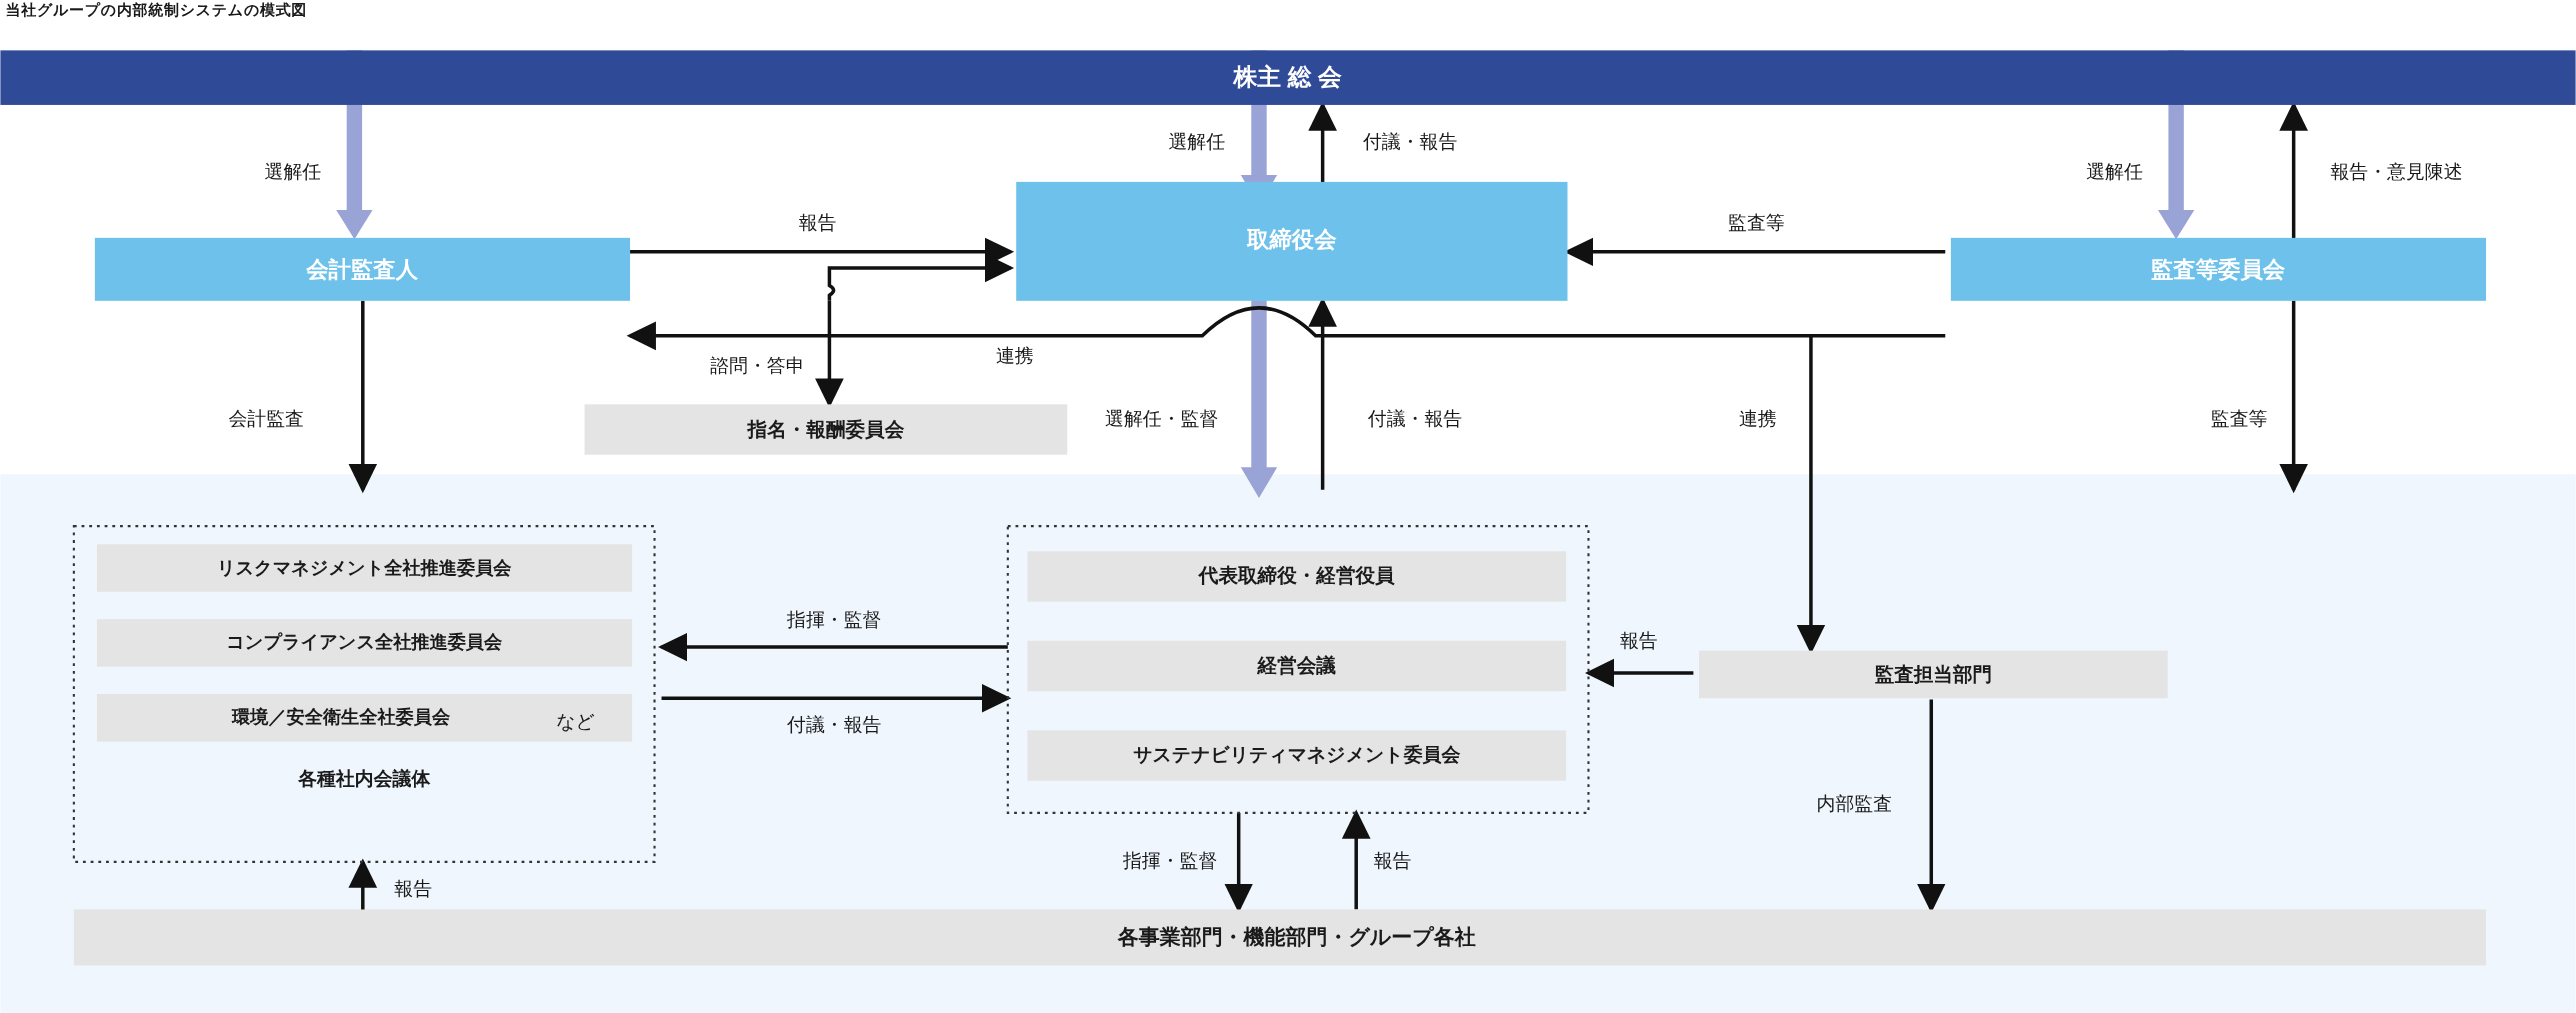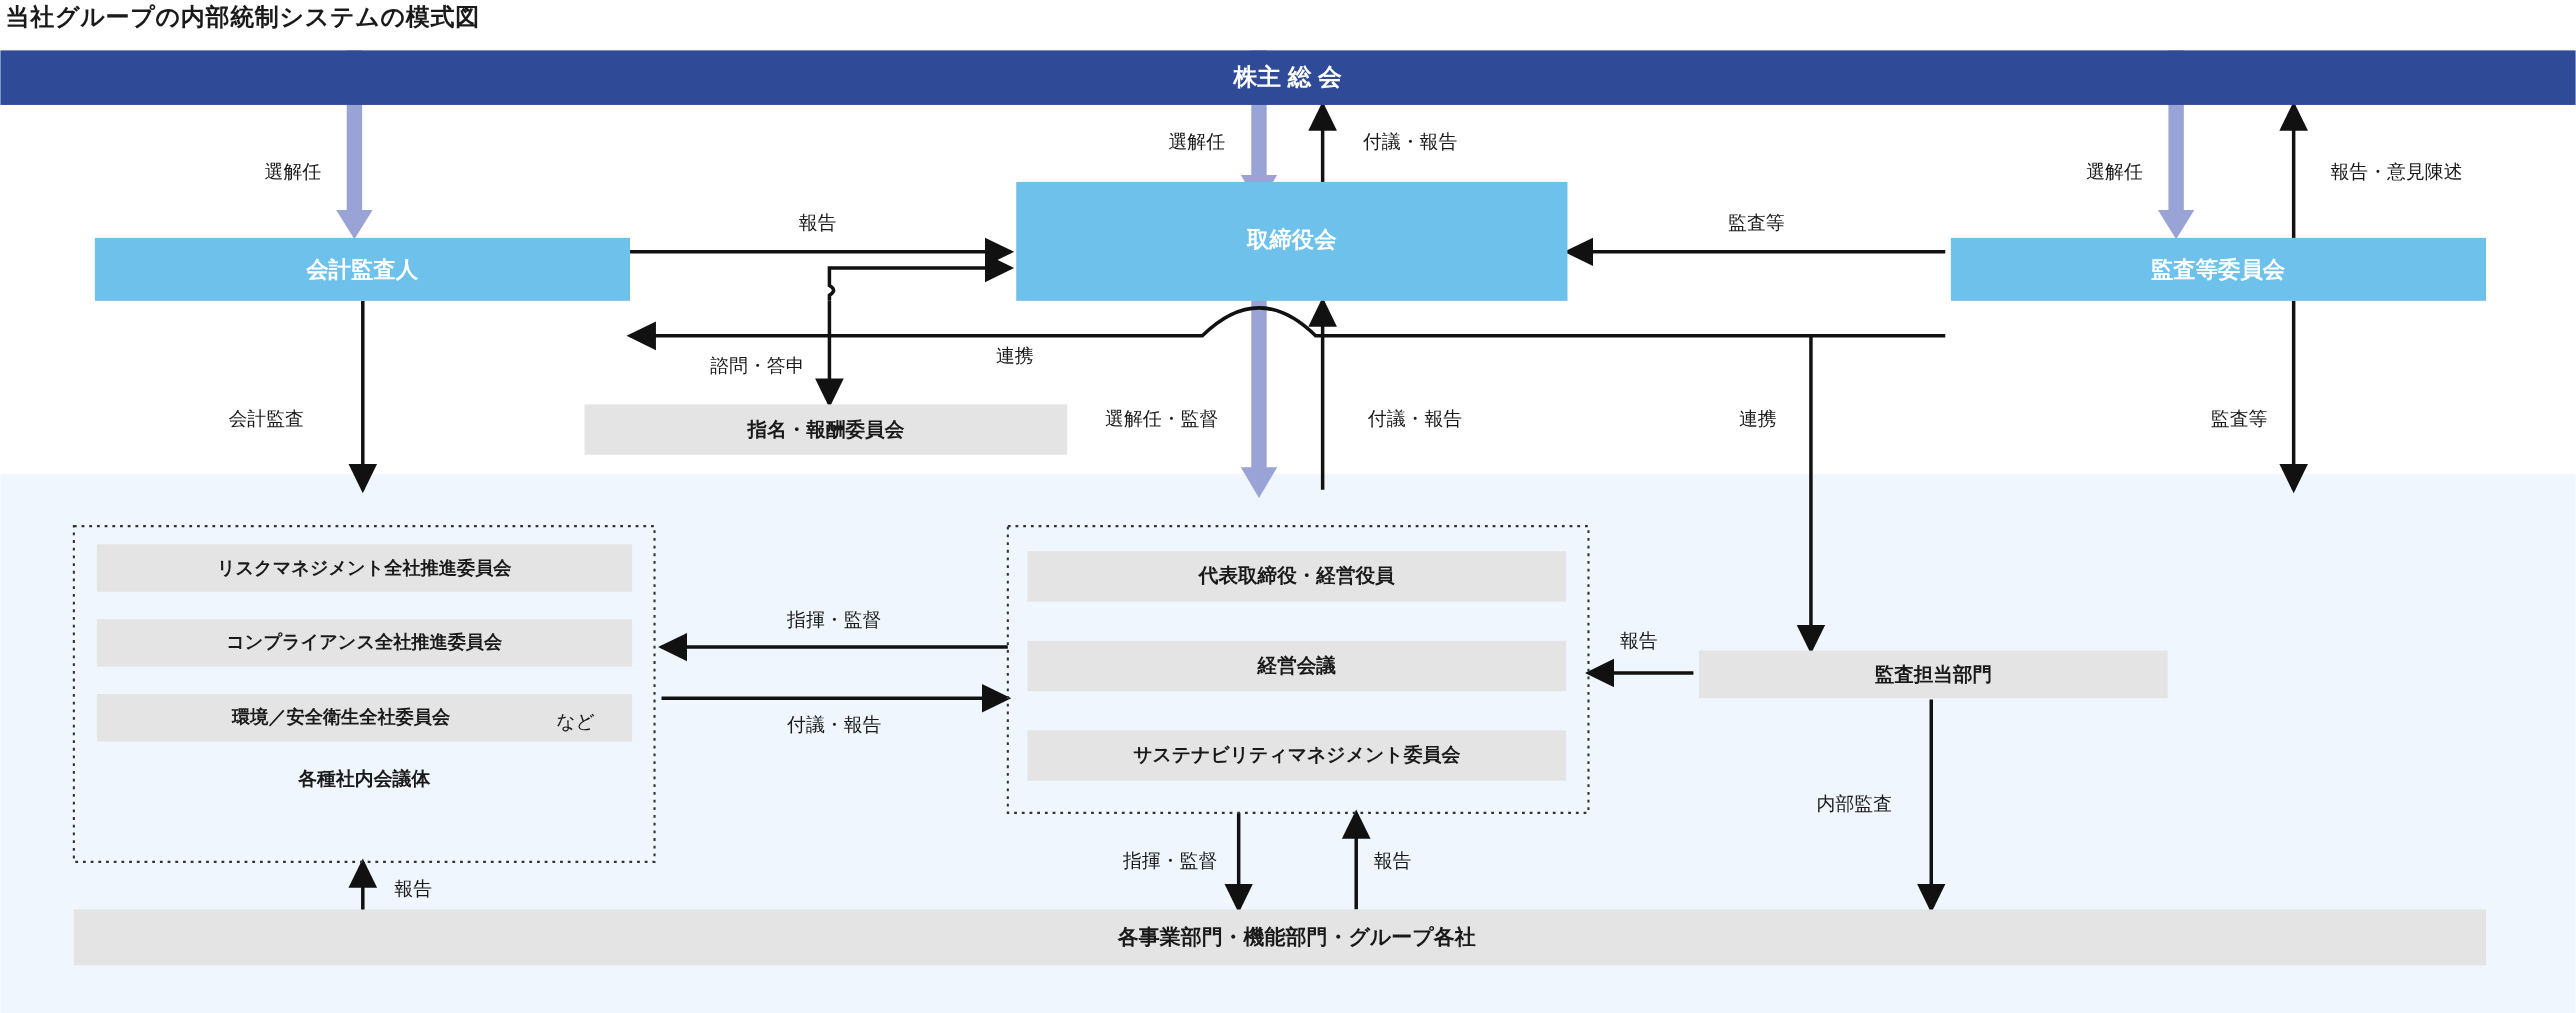--- a/index.html
+++ b/index.html
@@ -1,20 +1,20 @@
 <!DOCTYPE html>
 <html style="font-size:11.2px"><head>
 <meta charset="utf-8">
 <style>
   html,body{margin:0;padding:0;background:#ffffff;}
   body{font-family:"Liberation Sans","DejaVu Sans",sans-serif;}
   #stage{position:relative;width:2576px;height:1013px;overflow:hidden;background:#fff;}
   #page-title{
     position:absolute;left:5.6px;top:1.4px;
-    font-size:24px;font-weight:bold;color:#1a1a1a;letter-spacing:0.7px;
+    font-size:15px;font-weight:bold;color:#1a1a1a;letter-spacing:0.7px;
     white-space:nowrap;
   }
   svg#diagram{position:absolute;left:0;top:0;width:2576px;height:1013px;}
   .node-label{
     font-family:"Liberation Sans","DejaVu Sans",sans-serif;
     text-anchor:middle;dominant-baseline:middle;
   }
   .lbl-white{fill:#ffffff;font-weight:bold;}
   .lbl-dark{fill:#1a1a1a;font-weight:bold;}
   .edge-label{

